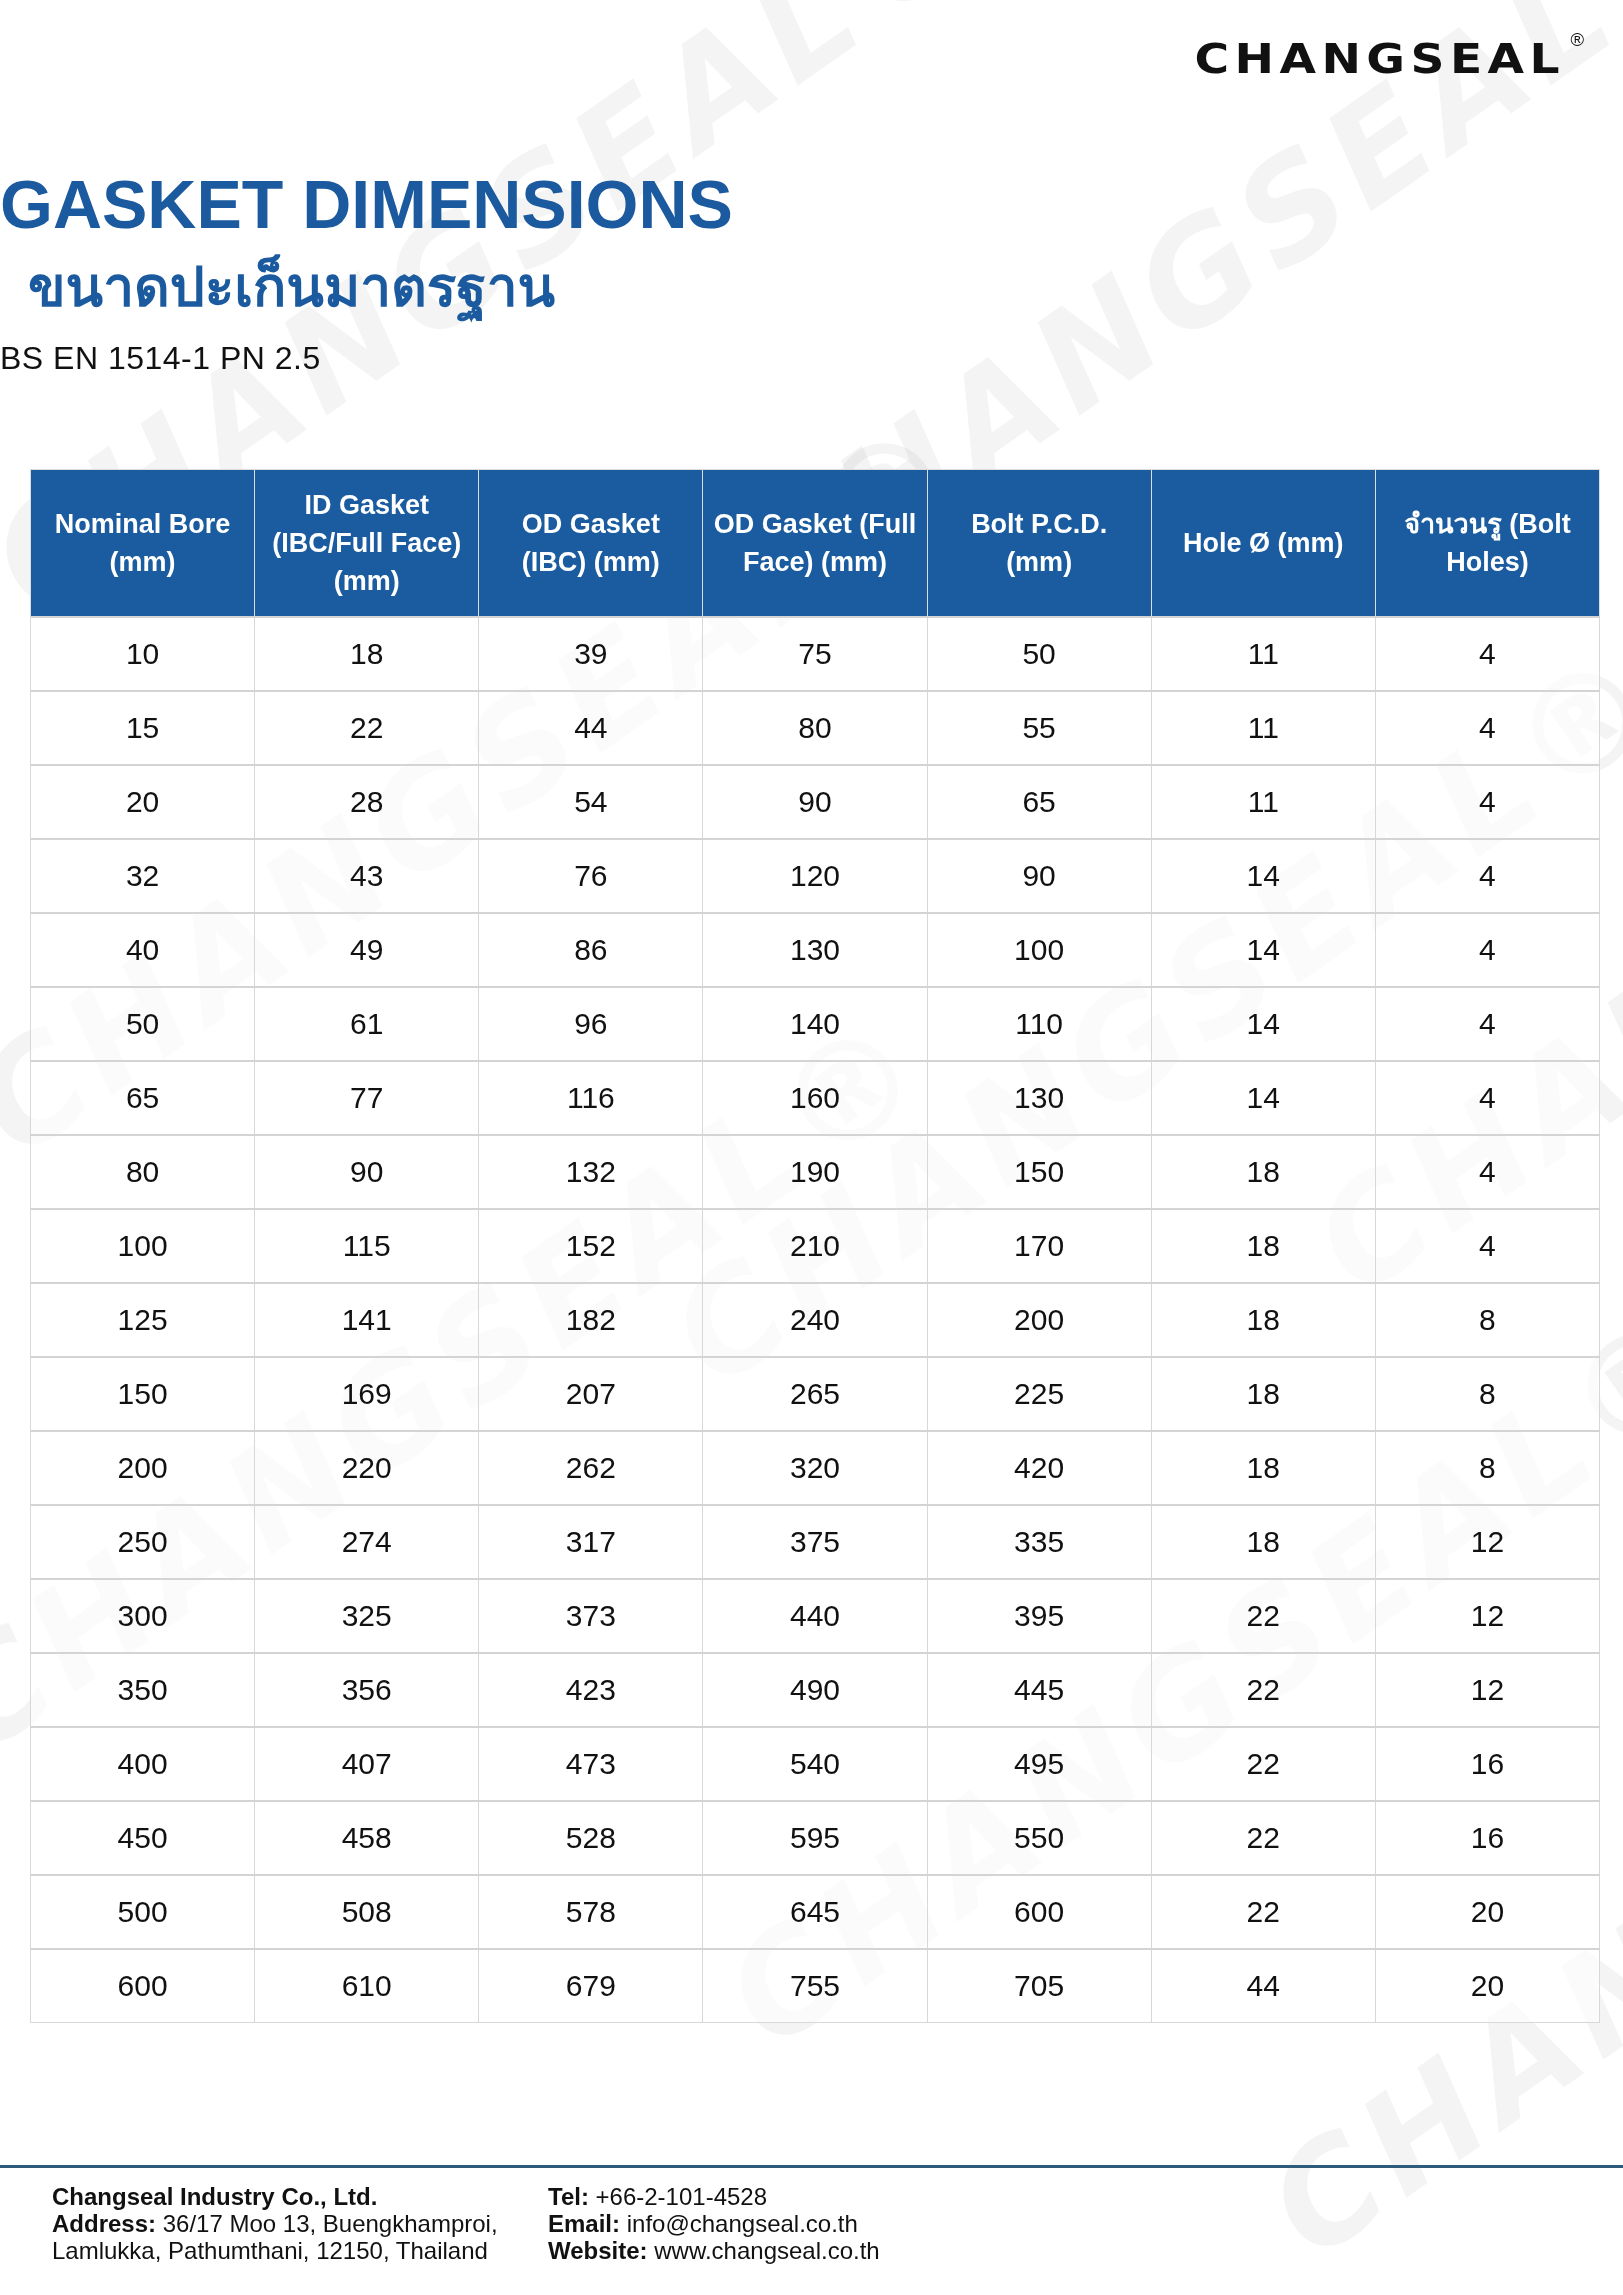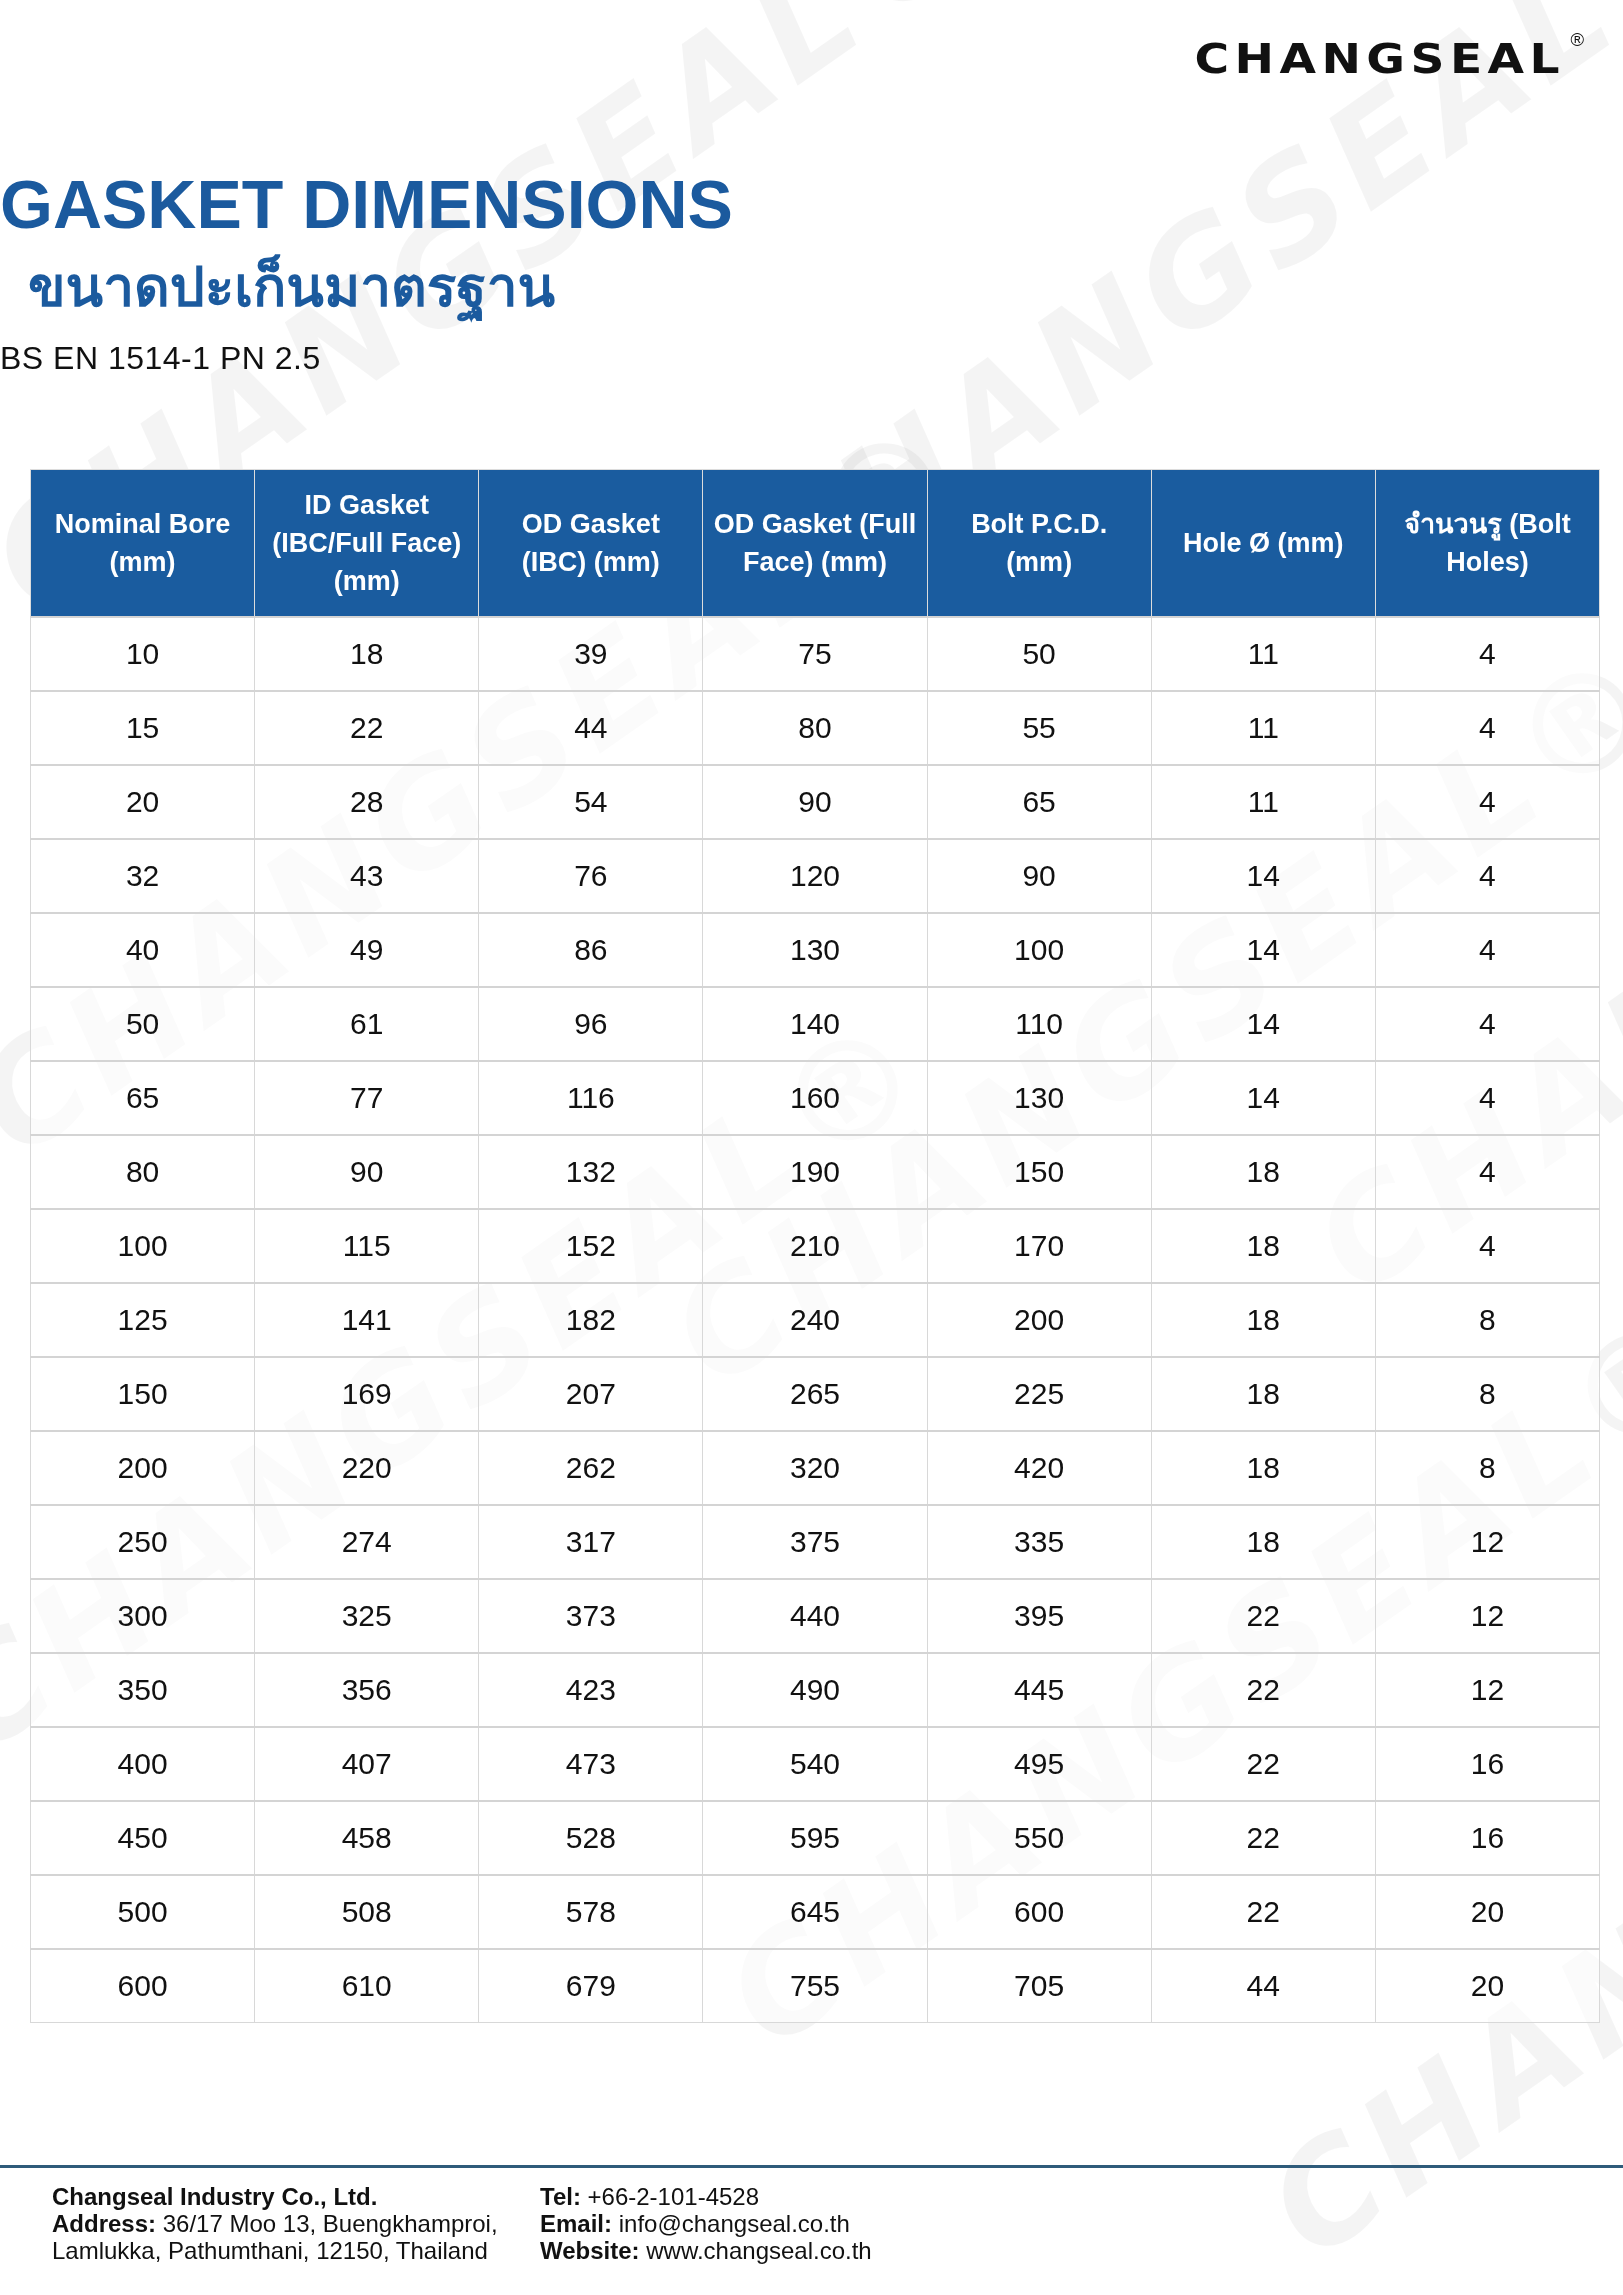--- a/index.html
+++ b/index.html
@@ -29,21 +29,21 @@
   table { width: 100%; border-collapse: collapse; table-layout: fixed; }
   th { background: #1a5c9f; color: #ffffff; font-family: "Liberation Sans", sans-serif; font-weight: bold;
        font-size: 27px; line-height: 38px; height: 147px; text-align: center; vertical-align: middle;
        border: 1.8px solid #dcdcdc; padding: 0 9.2px; }
   td { height: 74px; text-align: center; vertical-align: middle; font-family: "Liberation Sans", sans-serif;
        font-size: 30px; color: #111; border: 1.8px solid #d8d8d8; background: rgba(255,255,255,0.6); }
   tr.row td { border-top: 2.8px solid #d4d4d4; }
 
   
   .footer-line { position: absolute; top: 2165px; left: 0; width: 1624px; height: 2.8px; background: #2e5b7a; z-index: 2; }
-  .footer { position: absolute; top: 2183px; left: 52px; z-index: 2; display: flex; gap: 12px;
+  .footer { position: absolute; top: 2183px; left: 52px; z-index: 2; display: flex; gap: 20px;
             font-family: "Liberation Sans", sans-serif; font-size: 24px; line-height: 27px; color: #111; }
   .footer-col-left { width: 476px; }
   .footer-col-right { width: 514px; }
   .b { font-weight: bold; }
 </style>
 </head>
 <body>
 
 <div class="watermarks">
   <div class="wm" style="left:-37px; top:514px;">CHANGSEAL®</div>

